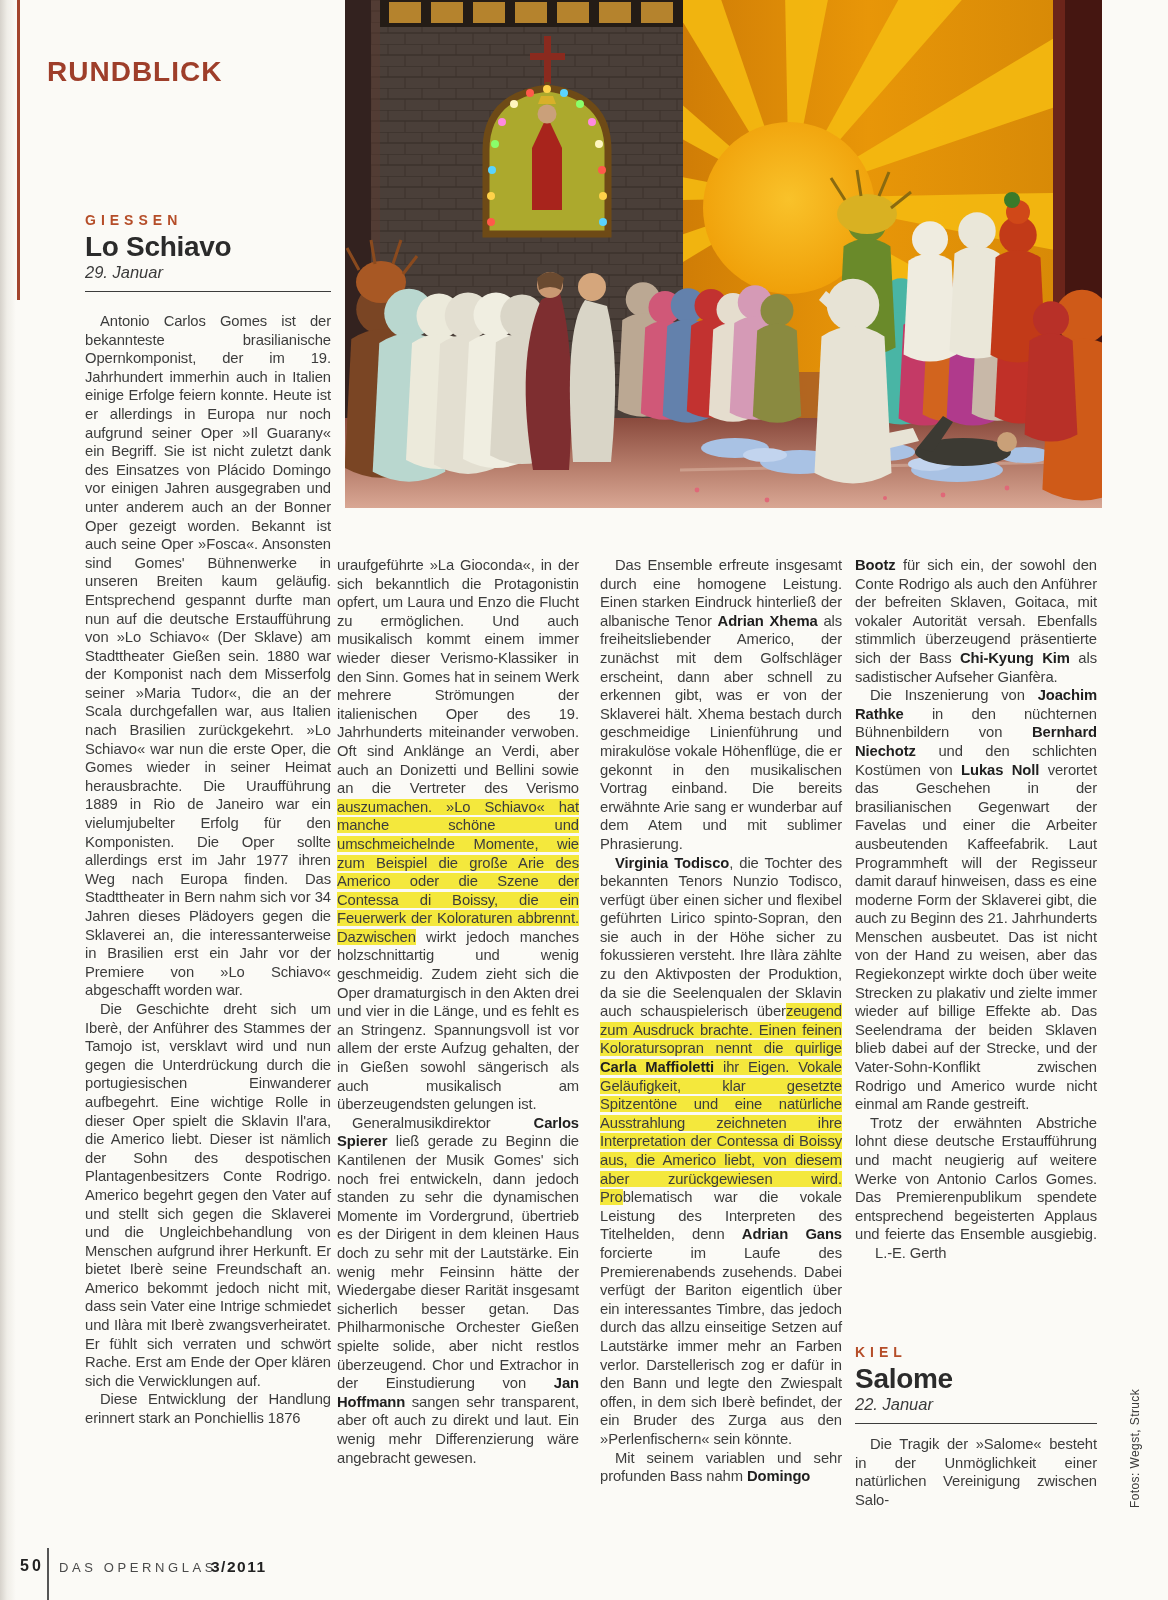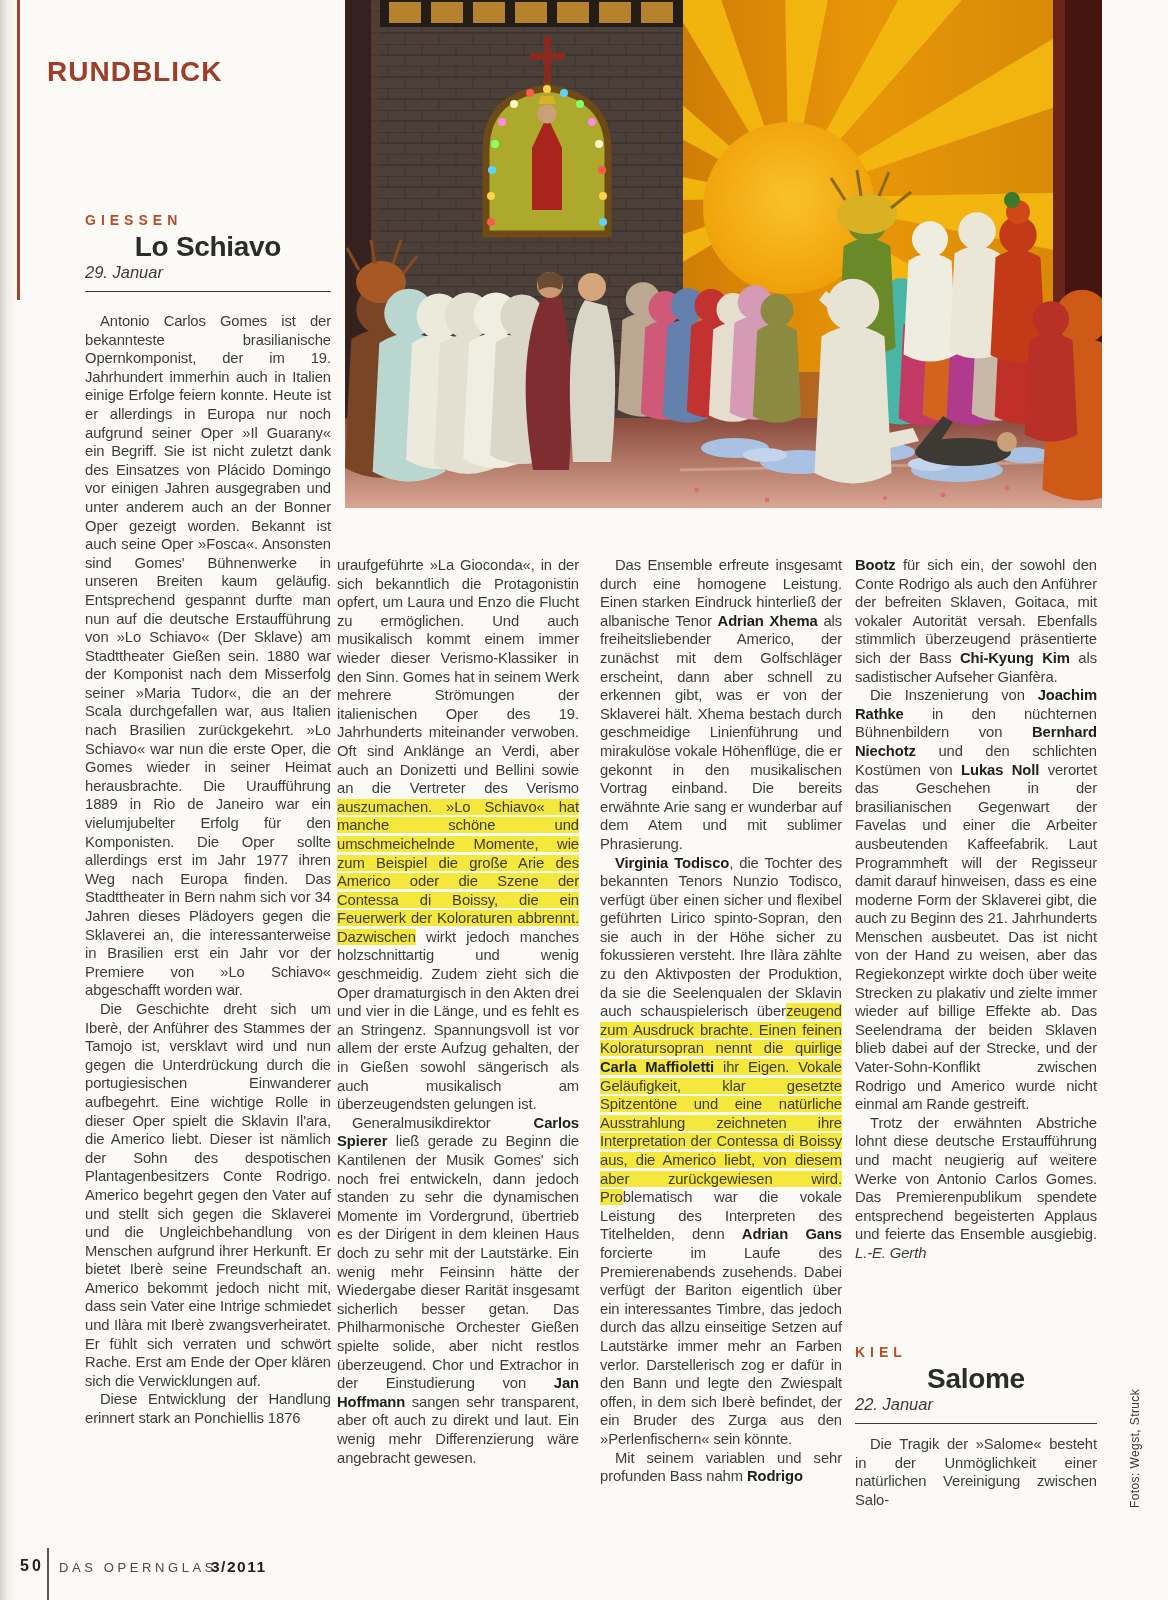--- a/index.html
+++ b/index.html
@@ -7,34 +7,34 @@
        font-family:"Liberation Sans","DejaVu Sans",sans-serif;overflow:hidden;}
   .page{position:absolute;inset:0;
         background:linear-gradient(90deg,#d6d2cb 0px,#efede7 7px,#fbfaf6 16px);}
   
   .red-rule{position:absolute;left:17px;top:0;width:3px;height:300px;background:#a2452e;}
   .rundblick{position:absolute;left:47px;top:56px;margin:0;font-size:28px;font-weight:bold;
              color:#9e3e2a;letter-spacing:1px;}
   
   .art-head{position:absolute;left:85px;top:212px;width:246px;}
   .city{color:#b54d28;font-weight:bold;font-size:14px;letter-spacing:5px;}
-  .title{margin:3px 0 0;font-size:28px;font-weight:bold;color:#262626;letter-spacing:-0.3px;color:#2b2b2b;text-align:center;}
+  .title{margin:3px 0 0;font-size:28px;font-weight:bold;color:#262626;letter-spacing:-0.3px;color:#2b2b2b;}
   .date{font-style:italic;font-size:16.5px;color:#3a3a3a;margin-top:0;}
   .head-rule{border:none;border-top:1.6px solid #3c3c3c;margin:9px 0 0;width:100%;}
   
   .photo{position:absolute;left:345px;top:0;width:757px;height:508px;margin:0;}
   .photo svg{display:block;}
   
   .col{position:absolute;text-align:justify;font-size:14.8px;line-height:18.6px;color:#3c3c3c;
        letter-spacing:-0.1px;hyphens:auto;}
   .col p{margin:0;text-indent:15px;}
   .col p.noind{text-indent:0;}
   .col span.b{font-weight:bold;color:#1f1f1f;}
   .col span.h{background:#f4e83c;box-decoration-break:clone;-webkit-box-decoration-break:clone;}
-  .col span.i{font-style:italic;}
+  .col span.i{margin-left:20px;}
   .col1{left:85px;top:312px;width:246px;}
   .col2{left:337px;top:556px;width:242px;}
   .col3{left:600px;top:556px;width:242px;}
   .col4{left:855px;top:556px;width:242px;}
   
   .kiel{position:absolute;left:855px;top:1344px;width:242px;}
   .kiel .kbody{position:static;margin-top:11px;}
   
   .credit{position:absolute;left:1128px;top:1388px;height:120px;writing-mode:vertical-rl;
           transform:rotate(180deg);font-size:12px;color:#3a3a3a;letter-spacing:0.4px;white-space:nowrap;}
@@ -238,21 +238,21 @@
       <p><span>Die Geschichte dreht sich um Iberè, der Anführer des Stammes der Tamojo ist, versklavt wird und nun gegen die Unterdrückung durch die portugiesischen Einwanderer aufbegehrt. Eine wichtige Rolle in dieser Oper spielt die Sklavin Il'ara, die Americo liebt. Dieser ist nämlich der Sohn des despotischen Plantagenbesitzers Conte Rodrigo. Americo begehrt gegen den Vater auf und stellt sich gegen die Sklaverei und die Ungleichbehandlung von Menschen aufgrund ihrer Herkunft. Er bietet Iberè seine Freundschaft an. Americo bekommt jedoch nicht mit, dass sein Vater eine Intrige schmiedet und Ilàra mit Iberè zwangsverheiratet. Er fühlt sich verraten und schwört Rache. Erst am Ende der Oper klären sich die Verwicklungen auf.</span></p>
       <p><span>Diese Entwicklung der Handlung erinnert stark an Ponchiellis 1876</span></p>
     </div>
   <div class="col col2">
       <p class="noind"><span>uraufgeführte »La Gioconda«, in der sich bekanntlich die Protagonistin opfert, um Laura und Enzo die Flucht zu ermöglichen. Und auch musikalisch kommt einem immer wieder dieser Verismo-Klassiker in den Sinn. Gomes hat in seinem Werk mehrere Strömungen der italienischen Oper des 19. Jahrhunderts miteinander verwoben. Oft sind Anklänge an Verdi, aber auch an Donizetti und Bellini sowie an die Vertreter des Verismo </span><span class="h">auszumachen. »Lo Schiavo« hat manche schöne und umschmeichelnde Momente, wie zum Beispiel die große Arie des Americo oder die Szene der Contessa di Boissy, die ein Feuerwerk der Koloraturen abbrennt. Dazwischen</span><span> wirkt jedoch manches holzschnittartig und wenig geschmeidig. Zudem zieht sich die Oper dramaturgisch in den Akten drei und vier in die Länge, und es fehlt es an Stringenz. Spannungsvoll ist vor allem der erste Aufzug gehalten, der in Gießen sowohl sängerisch als auch musikalisch am überzeugendsten gelungen ist.</span></p>
       <p><span>Generalmusikdirektor </span><span class="b">Carlos Spierer</span><span> ließ gerade zu Beginn die Kantilenen der Musik Gomes' sich noch frei entwickeln, dann jedoch standen zu sehr die dynamischen Momente im Vordergrund, übertrieb es der Dirigent in dem kleinen Haus doch zu sehr mit der Lautstärke. Ein wenig mehr Feinsinn hätte der Wiedergabe dieser Rarität insgesamt sicherlich besser getan. Das Philharmonische Orchester Gießen spielte solide, aber nicht restlos überzeugend. Chor und Extrachor in der Einstudierung von </span><span class="b">Jan Hoffmann</span><span> sangen sehr transparent, aber oft auch zu direkt und laut. Ein wenig mehr Differenzierung wäre angebracht gewesen.</span></p>
     </div>
   <div class="col col3">
       <p><span>Das Ensemble erfreute insgesamt durch eine homogene Leistung. Einen starken Eindruck hinterließ der albanische Tenor </span><span class="b">Adrian Xhema</span><span> als freiheitsliebender Americo, der zunächst mit dem Golfschläger erscheint, dann aber schnell zu erkennen gibt, was er von der Sklaverei hält. Xhema bestach durch geschmeidige Linienführung und mirakulöse vokale Höhenflüge, die er gekonnt in den musikalischen Vortrag einband. Die bereits erwähnte Arie sang er wunderbar auf dem Atem und mit sublimer Phrasierung.</span></p>
       <p><span class="b">Virginia Todisco</span><span>, die Tochter des bekannten Tenors Nunzio Todisco, verfügt über einen sicher und flexibel geführten Lirico spinto-Sopran, den sie auch in der Höhe sicher zu fokussieren versteht. Ihre Ilàra zählte zu den Aktivposten der Produktion, da sie die Seelenqualen der Sklavin auch schauspielerisch über</span><span class="h">zeugend zum Ausdruck brachte. Einen feinen Koloratursopran nennt die quirlige </span><span class="b h">Carla Maffioletti</span><span class="h"> ihr Eigen. Vokale Geläufigkeit, klar gesetzte Spitzentöne und eine natürliche Ausstrahlung zeichneten ihre Interpretation der Contessa di Boissy aus, die Americo liebt, von diesem aber zurückgewiesen wird. Pro</span><span>blematisch war die vokale Leistung des Interpreten des Titelhelden, denn </span><span class="b">Adrian Gans</span><span> forcierte im Laufe des Premierenabends zusehends. Dabei verfügt der Bariton eigentlich über ein interessantes Timbre, das jedoch durch das allzu einseitige Setzen auf Lautstärke immer mehr an Farben verlor. Darstellerisch zog er dafür in den Bann und legte den Zwiespalt offen, in dem sich Iberè befindet, der ein Bruder des Zurga aus den »Perlenfischern« sein könnte.</span></p>
-      <p><span>Mit seinem variablen und sehr profunden Bass nahm </span><span class="b">Rodrigo</span></p>
+      <p><span>Mit seinem variablen und sehr profunden Bass nahm </span><span class="b">Domingo</span></p>
     </div>
   <div class="col col4">
       <p class="noind"><span class="b">Bootz</span><span> für sich ein, der sowohl den Conte Rodrigo als auch den Anführer der befreiten Sklaven, Goitaca, mit vokaler Autorität versah. Ebenfalls stimmlich überzeugend präsentierte sich der Bass </span><span class="b">Chi-Kyung Kim</span><span> als sadistischer Aufseher Gianfèra.</span></p>
       <p><span>Die Inszenierung von </span><span class="b">Joachim Rathke</span><span> in den nüchternen Bühnenbildern von </span><span class="b">Bernhard Niechotz</span><span> und den schlichten Kostümen von </span><span class="b">Lukas Noll</span><span> verortet das Geschehen in der brasilianischen Gegenwart der Favelas und einer die Arbeiter ausbeutenden Kaffeefabrik. Laut Programmheft will der Regisseur damit darauf hinweisen, dass es eine moderne Form der Sklaverei gibt, die auch zu Beginn des 21. Jahrhunderts Menschen ausbeutet. Das ist nicht von der Hand zu weisen, aber das Regiekonzept wirkte doch über weite Strecken zu plakativ und zielte immer wieder auf billige Effekte ab. Das Seelendrama der beiden Sklaven blieb dabei auf der Strecke, und der Vater-Sohn-Konflikt zwischen Rodrigo und Americo wurde nicht einmal am Rande gestreift.</span></p>
       <p><span>Trotz der erwähnten Abstriche lohnt diese deutsche Erstaufführung und macht neugierig auf weitere Werke von Antonio Carlos Gomes. Das Premierenpublikum spendete entsprechend begeisterten Applaus und feierte das Ensemble ausgiebig.   </span><span class="i">L.-E. Gerth</span></p>
     </div>
 
   <section class="kiel">
     <div class="city">KIEL</div>
     <h2 class="title">Salome</h2>

